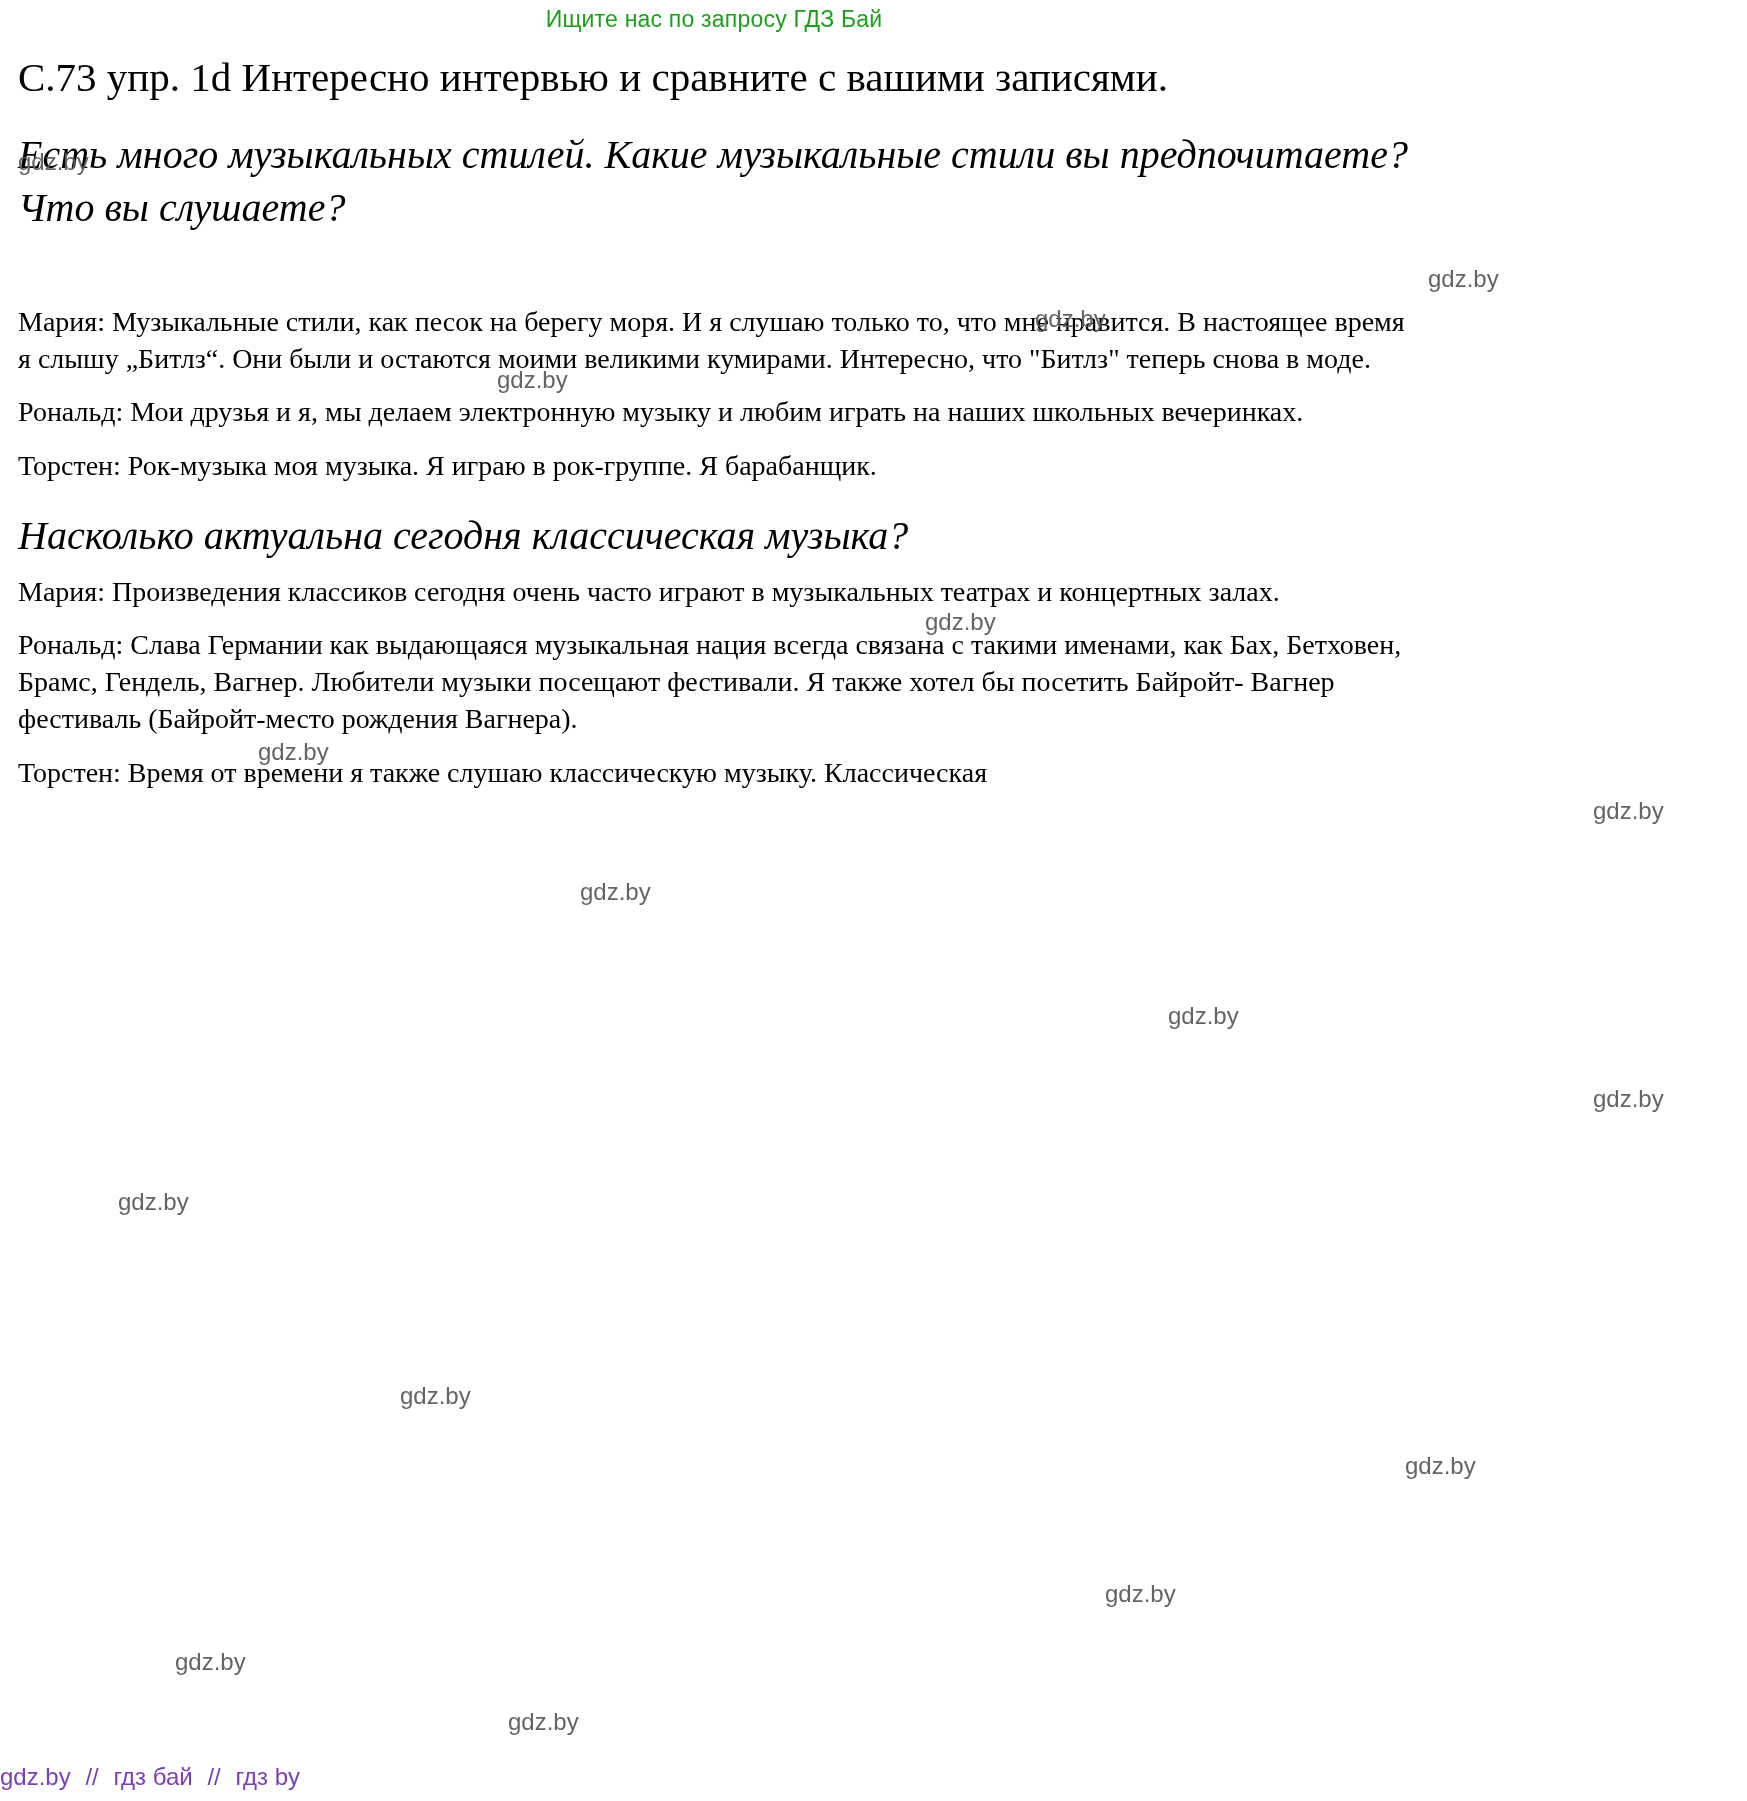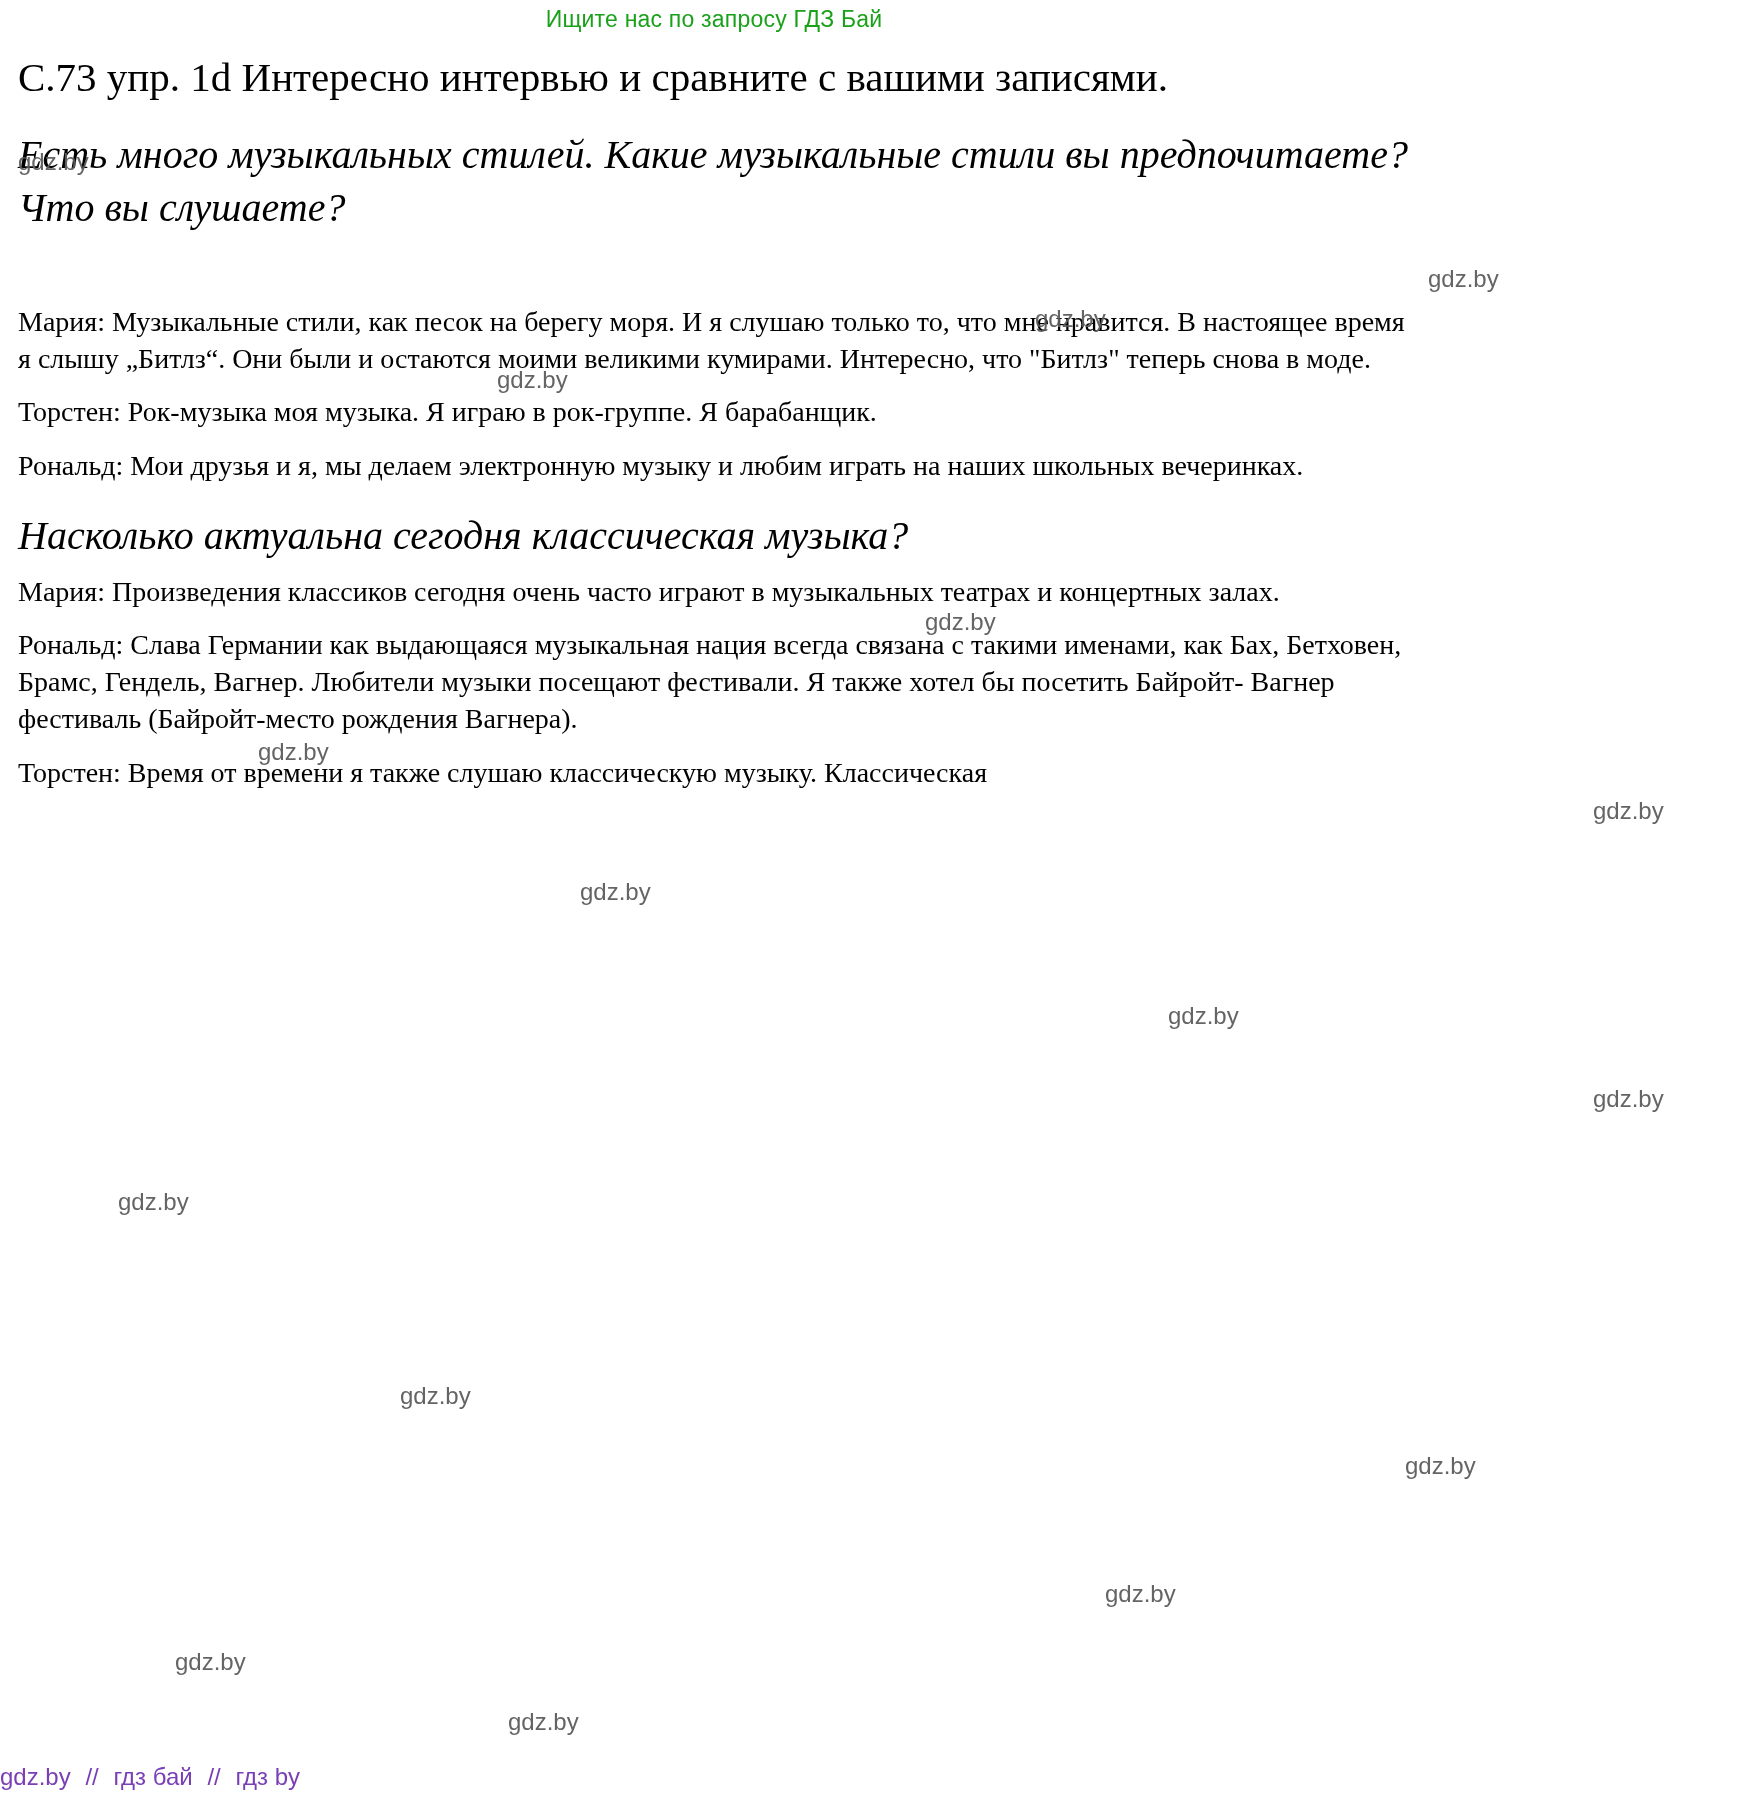--- a/index.html
+++ b/index.html
@@ -88,22 +88,22 @@
 
   <div class="top-banner">Ищите нас по запросу ГДЗ Бай</div>
 
   <div class="heading">С.73 упр. 1d Интересно интервью и сравните с вашими записями.</div>
 
   <div class="italic-q">Есть много музыкальных стилей. Какие музыкальные стили вы предпочитаете? Что вы слушаете?</div>
 
   <div class="spacer-lg"></div>
 
   <div class="para">Мария: Музыкальные стили, как песок на берегу моря. И я слушаю только то, что мне нравится. В настоящее время я слышу „Битлз“. Они были и остаются моими великими кумирами. Интересно, что "Битлз" теперь снова в моде.</div>
+  <div class="para">Рональд: Мои друзья и я, мы делаем электронную музыку и любим играть на наших школьных вечеринках.</div>
   <div class="para">Торстен: Рок-музыка моя музыка. Я играю в рок-группе. Я барабанщик.</div>
-  <div class="para">Рональд: Мои друзья и я, мы делаем электронную музыку и любим играть на наших школьных вечеринках.</div>
 
   <div class="italic-q" style="margin-top:26px;">Насколько актуальна сегодня классическая музыка?</div>
 
   <div class="para tight">Мария: Произведения классиков сегодня очень часто играют в музыкальных театрах и концертных залах.</div>
   <div class="para">Рональд: Слава Германии как выдающаяся  музыкальная нация всегда связана с такими именами, как Бах, Бетховен, Брамс, Гендель, Вагнер. Любители музыки посещают фестивали. Я также хотел бы посетить Байройт- Вагнер фестиваль (Байройт-место рождения Вагнера).</div>
   <div class="para">Торстен: Время от времени я также слушаю классическую музыку. Классическая</div>
 
   <div id="watermark-layer">
       <div class="wm" style="left: 18px; top: 148px;">gdz.by</div>
       <div class="wm" style="left: 1428px; top: 265px;">gdz.by</div>

